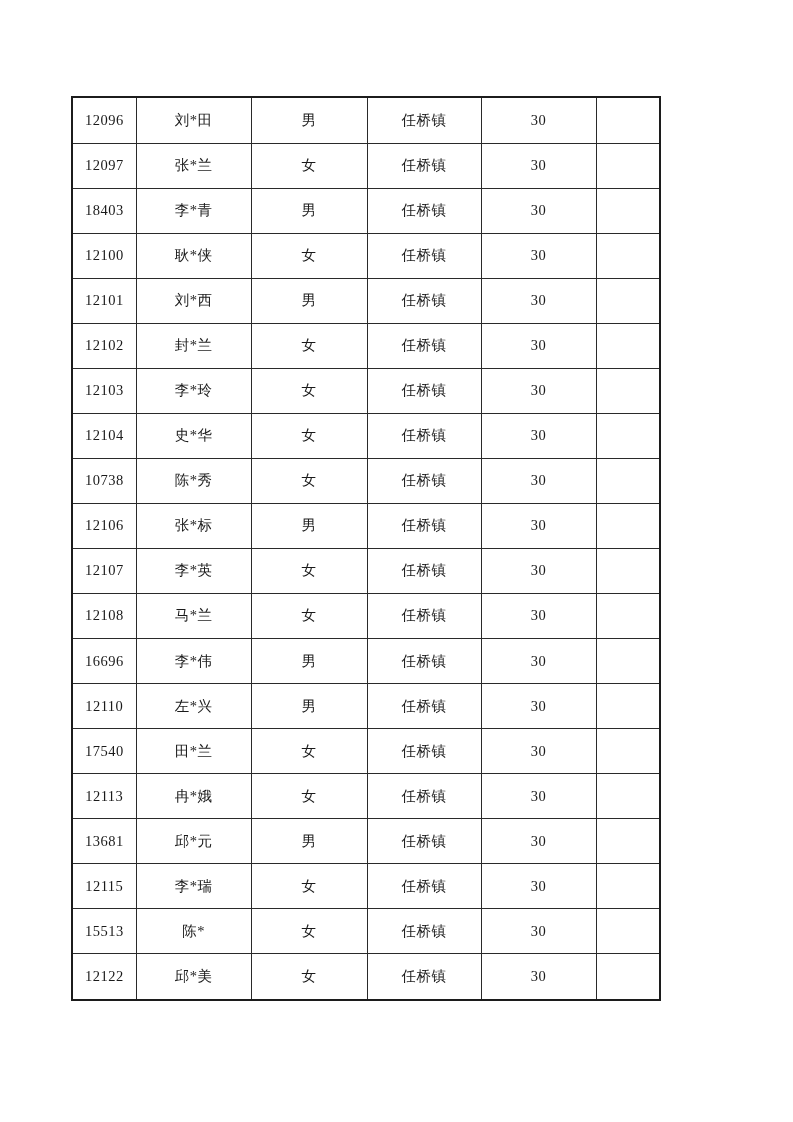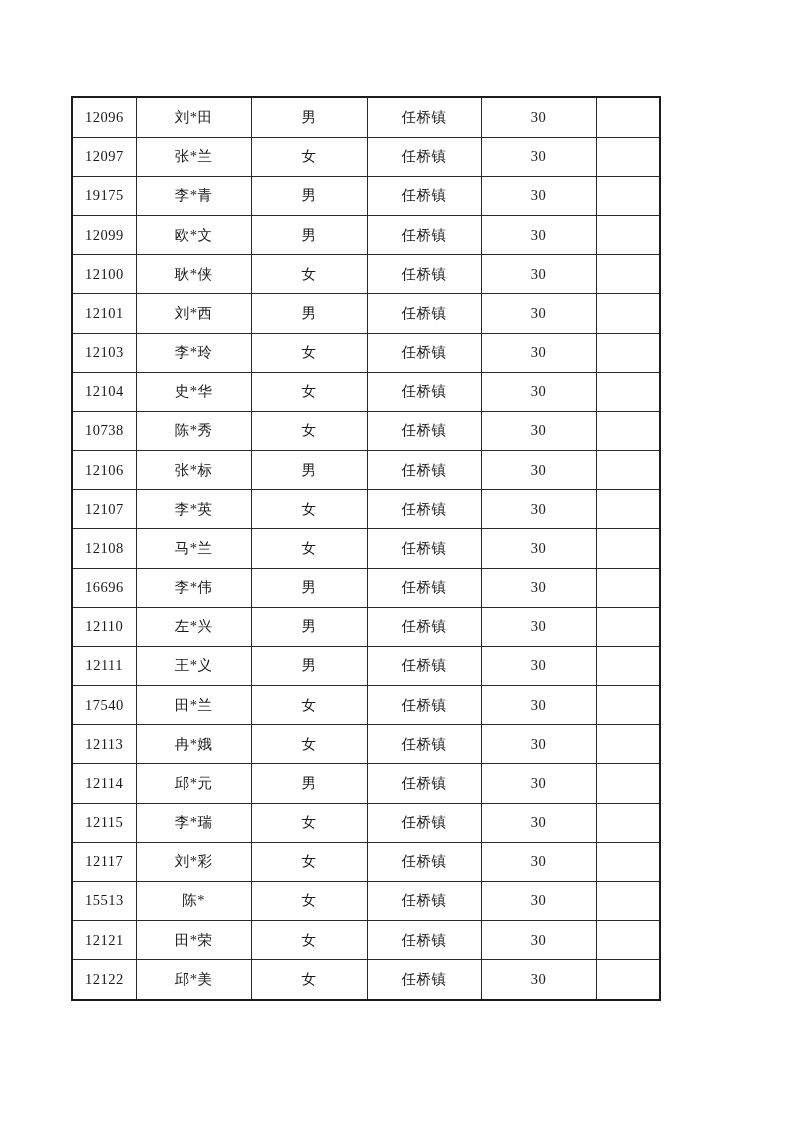--- a/index.html
+++ b/index.html
@@ -71,30 +71,22 @@
         </tr>
         <tr>
           <td>12097</td>
           <td>张*兰</td>
           <td>女</td>
           <td>任桥镇</td>
           <td>30</td>
           <td></td>
         </tr>
         <tr>
-          <td>19175</td>
+          <td>18403</td>
           <td>李*青</td>
-          <td>男</td>
-          <td>任桥镇</td>
-          <td>30</td>
-          <td></td>
-        </tr>
-        <tr>
-          <td>12099</td>
-          <td>欧*文</td>
           <td>男</td>
           <td>任桥镇</td>
           <td>30</td>
           <td></td>
         </tr>
         <tr>
           <td>12100</td>
           <td>耿*侠</td>
           <td>女</td>
           <td>任桥镇</td>
@@ -103,20 +95,28 @@
         </tr>
         <tr>
           <td>12101</td>
           <td>刘*西</td>
           <td>男</td>
           <td>任桥镇</td>
           <td>30</td>
           <td></td>
         </tr>
         <tr>
+          <td>12102</td>
+          <td>封*兰</td>
+          <td>女</td>
+          <td>任桥镇</td>
+          <td>30</td>
+          <td></td>
+        </tr>
+        <tr>
           <td>12103</td>
           <td>李*玲</td>
           <td>女</td>
           <td>任桥镇</td>
           <td>30</td>
           <td></td>
         </tr>
         <tr>
           <td>12104</td>
           <td>史*华</td>
@@ -167,78 +167,54 @@
         </tr>
         <tr>
           <td>12110</td>
           <td>左*兴</td>
           <td>男</td>
           <td>任桥镇</td>
           <td>30</td>
           <td></td>
         </tr>
         <tr>
-          <td>12111</td>
-          <td>王*义</td>
-          <td>男</td>
-          <td>任桥镇</td>
-          <td>30</td>
-          <td></td>
-        </tr>
-        <tr>
           <td>17540</td>
           <td>田*兰</td>
           <td>女</td>
           <td>任桥镇</td>
           <td>30</td>
           <td></td>
         </tr>
         <tr>
           <td>12113</td>
           <td>冉*娥</td>
           <td>女</td>
           <td>任桥镇</td>
           <td>30</td>
           <td></td>
         </tr>
         <tr>
-          <td>12114</td>
+          <td>13681</td>
           <td>邱*元</td>
           <td>男</td>
           <td>任桥镇</td>
           <td>30</td>
           <td></td>
         </tr>
         <tr>
           <td>12115</td>
           <td>李*瑞</td>
           <td>女</td>
           <td>任桥镇</td>
           <td>30</td>
           <td></td>
         </tr>
         <tr>
-          <td>12117</td>
-          <td>刘*彩</td>
-          <td>女</td>
-          <td>任桥镇</td>
-          <td>30</td>
-          <td></td>
-        </tr>
-        <tr>
           <td>15513</td>
           <td>陈*</td>
-          <td>女</td>
-          <td>任桥镇</td>
-          <td>30</td>
-          <td></td>
-        </tr>
-        <tr>
-          <td>12121</td>
-          <td>田*荣</td>
           <td>女</td>
           <td>任桥镇</td>
           <td>30</td>
           <td></td>
         </tr>
         <tr>
           <td>12122</td>
           <td>邱*美</td>
           <td>女</td>
           <td>任桥镇</td>

